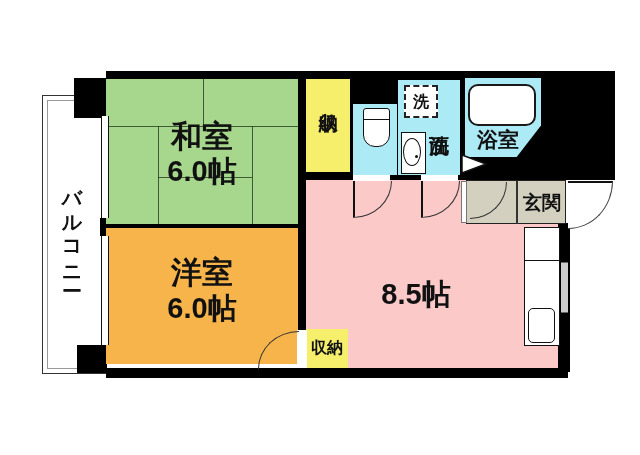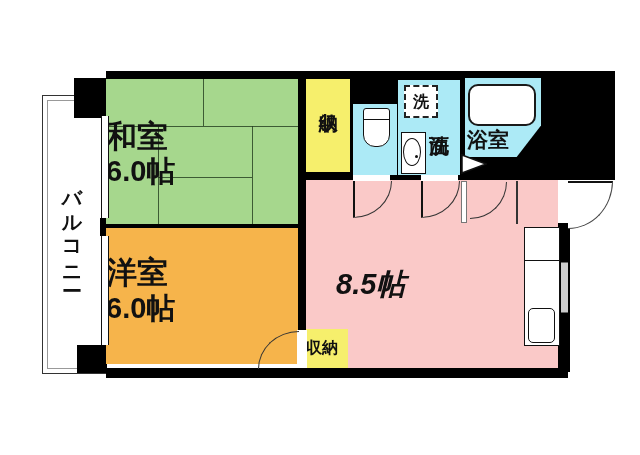--- a/index.html
+++ b/index.html
@@ -2,21 +2,21 @@
 <html><head>
 <meta charset="utf-8">
 <style>
   html,body{margin:0;padding:0;background:#fff;}
   #canvas{position:relative;width:640px;height:455px;background:#ffffff;overflow:hidden;
           font-family:"Liberation Sans","DejaVu Sans",sans-serif;color:#111;}
   .abs{position:absolute;}
   .wall{position:absolute;background:#000;}
   .room{position:absolute;}
   .lbl{font-weight:bold;color:#111;line-height:1.12;}
-  .center{text-align:left;}
+  .center{text-align:center;}
   .vtext{writing-mode:vertical-rl;text-orientation:mixed;}
   .tatami{position:absolute;background:rgba(35,60,30,.8);}
   .gap{position:absolute;background:#fff;}
   .arc-br{position:absolute;border-right:1.3px solid #333;border-bottom:1.3px solid #333;
           border-bottom-right-radius:100% 100%;}
   .arc-tl{position:absolute;border-left:1.3px solid #333;border-top:1.3px solid #333;
           border-top-left-radius:100% 100%;}
   
   #washitsu{left:106px;top:79px;width:192px;height:145px;background:#a6d78d;}
   #youshitsu{left:106px;top:228px;width:192px;height:136px;background:#f6b44b;}
@@ -70,21 +70,21 @@
   <div class="wall" style="left:106px;top:224px;width:200px;height:8px;"></div>
   <div class="wall" style="left:298px;top:79px;width:8px;height:289px;"></div>
   <div class="wall" style="left:106px;top:368px;width:462px;height:10px;"></div>
   <div class="wall" style="left:460px;top:223px;width:108px;height:8px;"></div>
   <div class="wall" style="left:560px;top:226px;width:10px;height:142px;"></div>
   <div class="wall" style="left:524px;top:346px;width:46px;height:26px;"></div>
   <div class="wall" style="left:298px;top:322px;width:57px;height:7px;"></div>
   <div class="wall" style="left:348px;top:329px;width:7px;height:39px;"></div>
 
   <div id="dk" class="room">
-    <div class="abs lbl center" style="left:30px;top:88px;width:160px;font-size:29px;font-style:italic;">8.5帖</div>
+    <div class="abs lbl center" style="left:30px;top:98px;width:160px;font-size:29px;">8.5帖</div>
   </div>
 
   <div id="washitsu" class="room">
     <div class="tatami" style="left:97px;top:0;width:1.4px;height:47px;"></div>
     <div class="tatami" style="left:0;top:47px;width:192px;height:1.4px;"></div>
     <div class="tatami" style="left:52px;top:47px;width:1.4px;height:98px;"></div>
     <div class="tatami" style="left:146px;top:47px;width:1.4px;height:98px;"></div>
     <div class="tatami" style="left:52px;top:98px;width:94px;height:1.4px;"></div>
     <div class="abs lbl center" style="left:0;top:41px;width:192px;font-size:31px;">和室</div>
     <div class="abs lbl center" style="left:0;top:76px;width:192px;font-size:29px;">6.0帖</div>
@@ -117,20 +117,23 @@
   </div>
 
   <div id="bathroom" class="room">
     <div id="bathtub"></div>
     <div class="abs lbl center" style="left:2px;top:50px;width:62px;font-size:21px;">浴室</div>
   </div>
   <svg class="abs" style="left:461px;top:154px;" width="26" height="20" viewBox="0 0 26 20">
     <polygon points="1,1 25,10 1,19" fill="#ffffff" stroke="#111" stroke-width="1.5"></polygon>
   </svg>
 
+  <div id="genkan" class="room">
+    <div class="abs lbl center" style="left:52px;top:11px;width:46px;font-size:19px;">玄関</div>
+  </div>
   <div id="genkan-step"></div>
   <div id="genkan-divider"></div>
   <div class="arc-br" style="left:470px;top:182px;width:36px;height:36px;"></div>
   <div id="entry-door"></div>
 
   <div id="closet-bottom" class="room">
     <div class="abs lbl center" style="left:0;top:10px;width:42px;font-size:16px;">収納</div>
   </div>
 
   <div class="gap" style="left:353px;top:175px;width:37px;height:6px;"></div>

